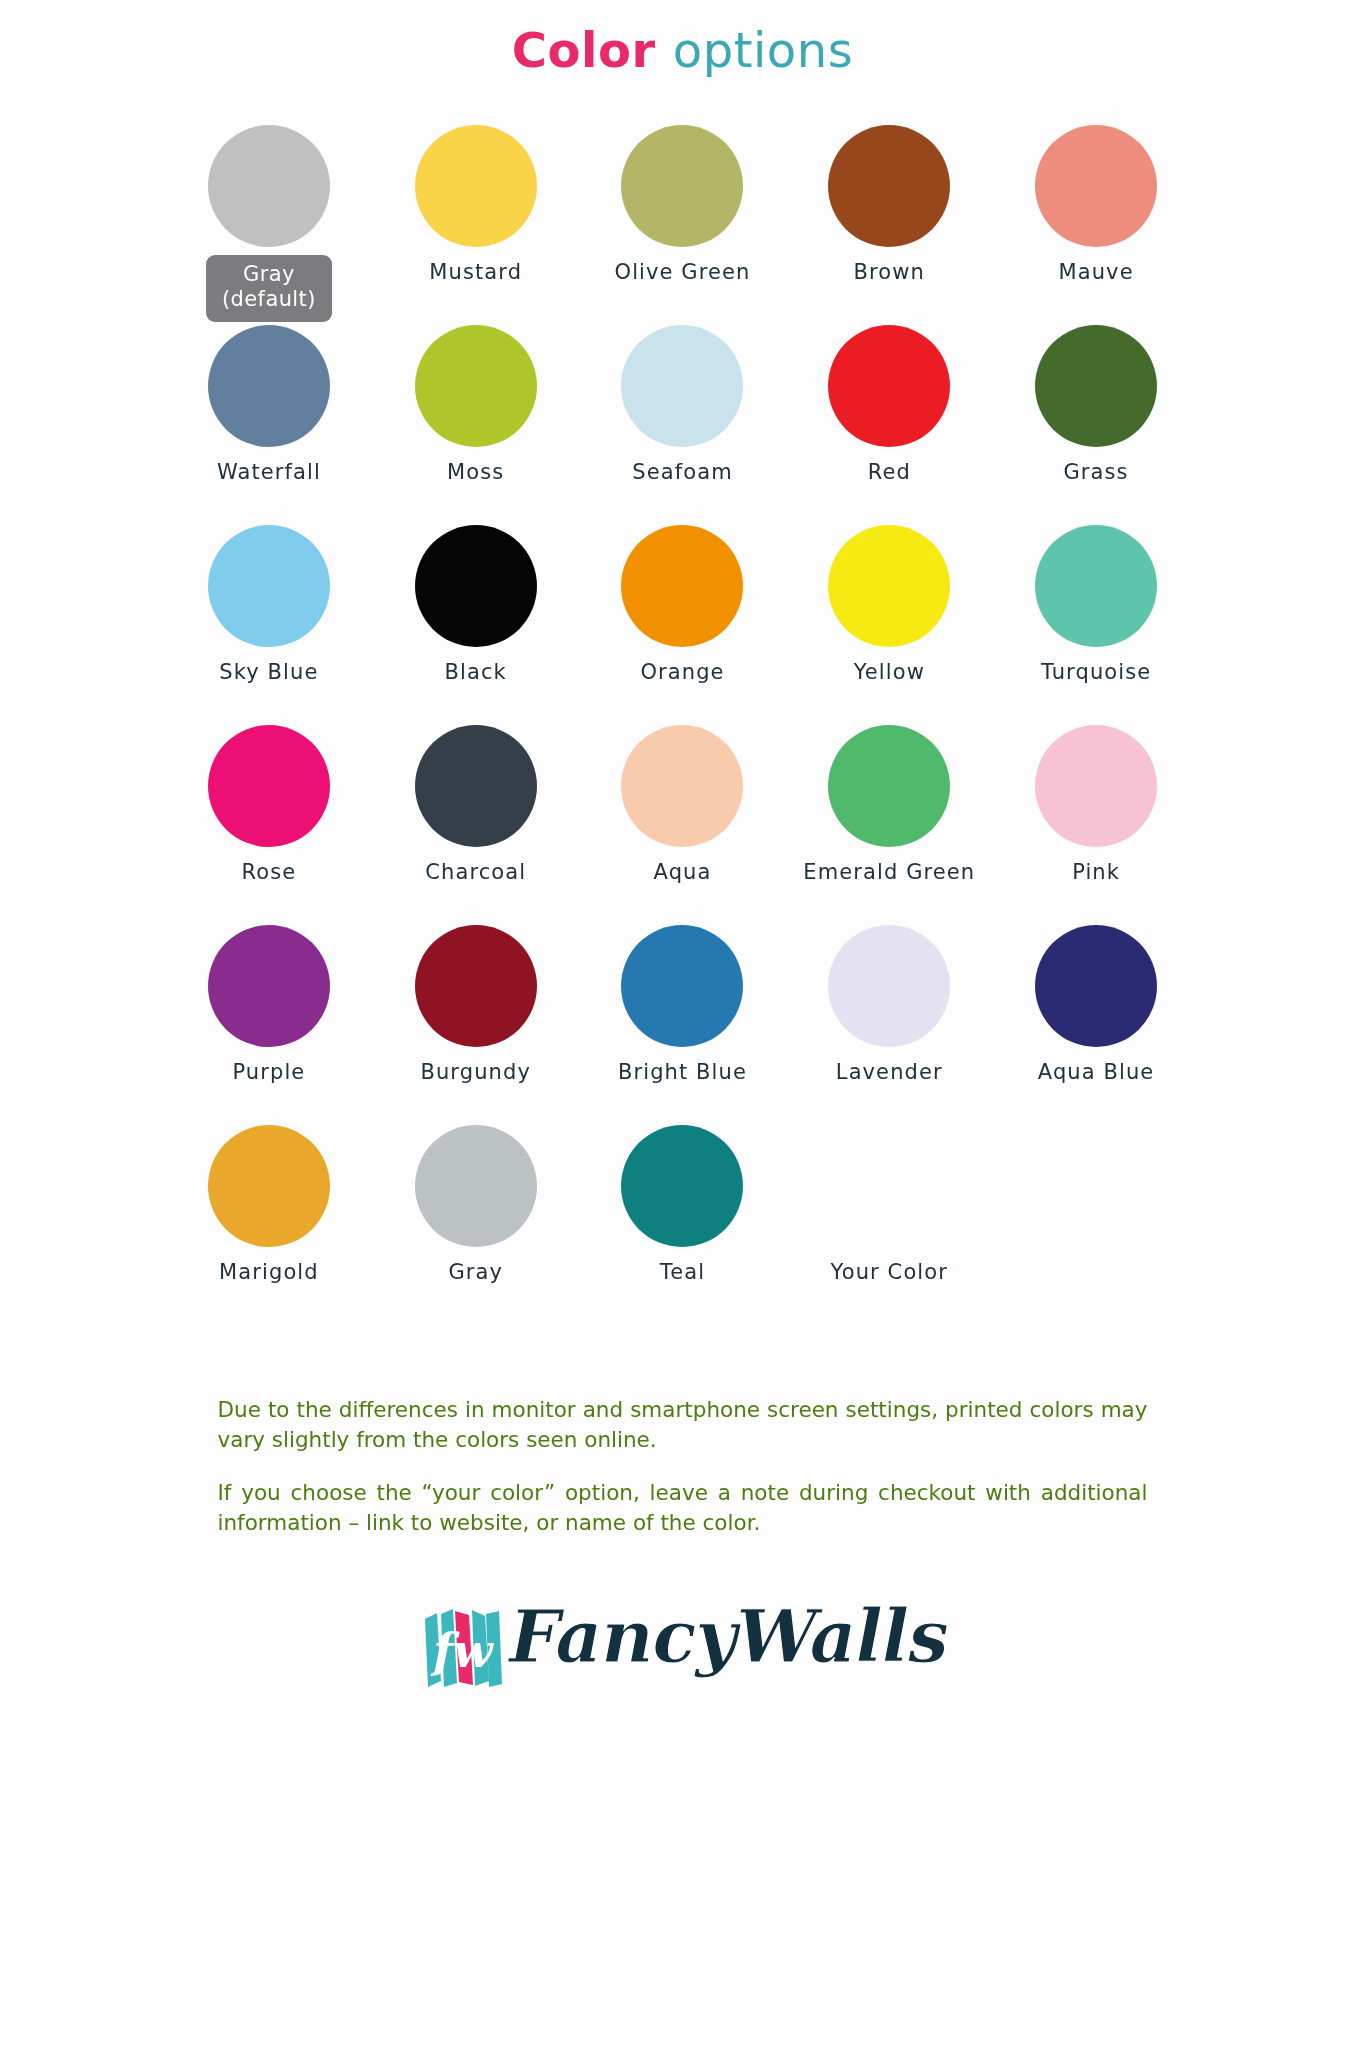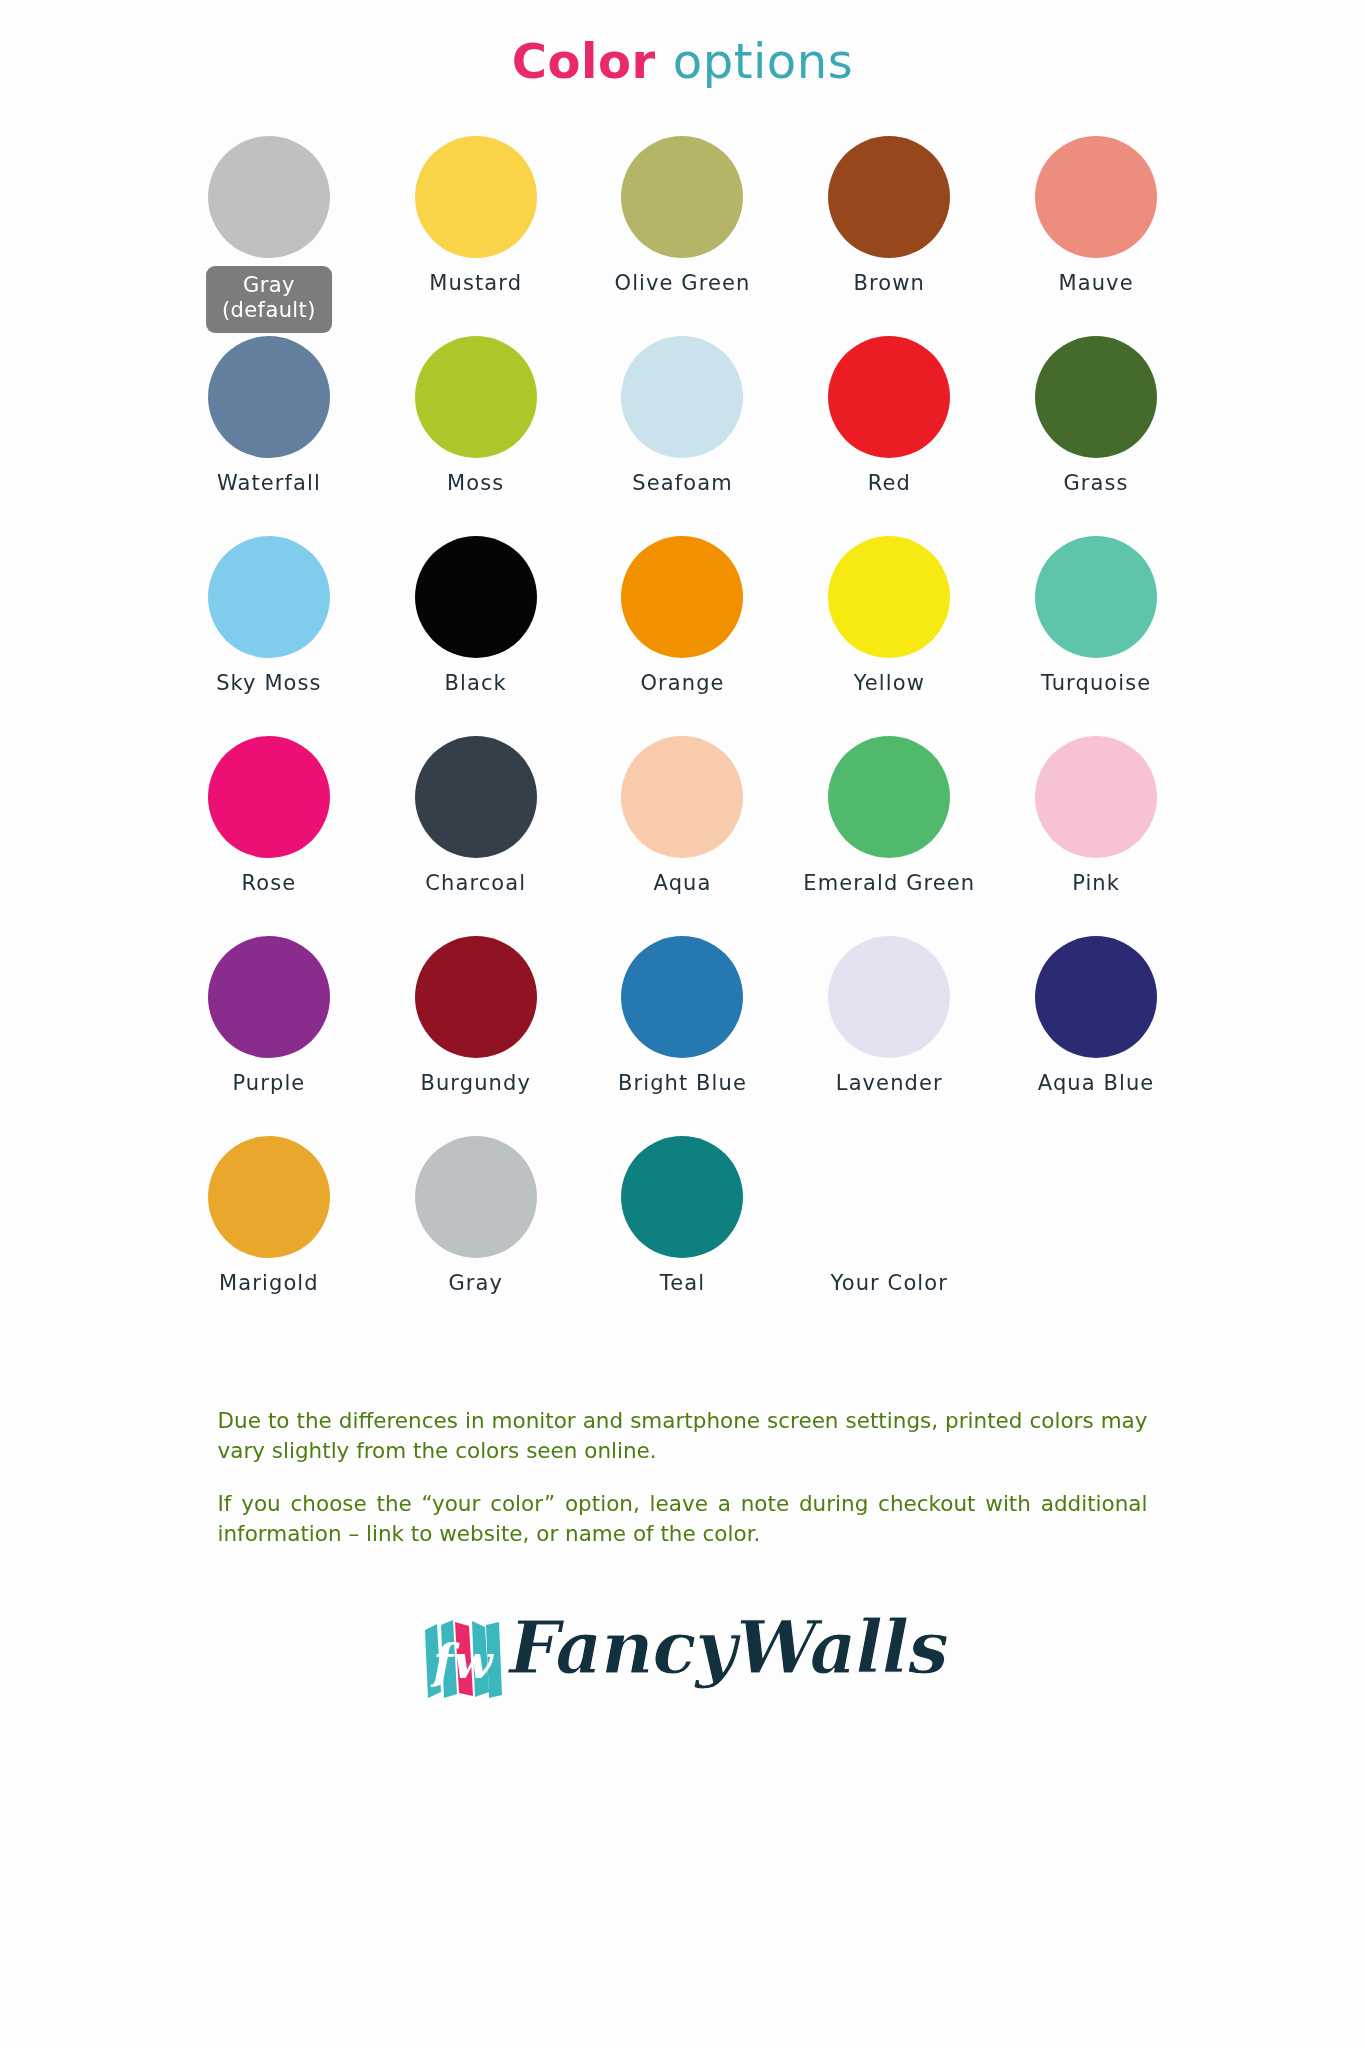--- a/index.html
+++ b/index.html
@@ -13,21 +13,21 @@
     height: 2048px;
     background: #ffffff;
     font-family: "Liberation Sans", sans-serif;
     position: relative;
     overflow: hidden;
   }
   .page {
     width: 1365px;
     height: 2048px;
     background: #fdfdfd;
-    padding: 11px;
+    padding: 0;
     position: relative;
     border-radius: 15px;
   }
 
   
   .title-wrap {
     text-align: center;
     padding-top: 24px;
   }
   .title {
@@ -189,21 +189,21 @@
       <div class="cell">
         <span class="dot" style="background: rgb(236, 28, 36);"></span>
         <div class="cell-label">Red</div>
       </div>
       <div class="cell">
         <span class="dot" style="background: rgb(69, 107, 44);"></span>
         <div class="cell-label">Grass</div>
       </div>
       <div class="cell">
         <span class="dot" style="background: rgb(127, 204, 237);"></span>
-        <div class="cell-label">Sky Moss</div>
+        <div class="cell-label">Sky Blue</div>
       </div>
       <div class="cell">
         <span class="dot" style="background: rgb(5, 5, 5);"></span>
         <div class="cell-label">Black</div>
       </div>
       <div class="cell">
         <span class="dot" style="background: rgb(242, 145, 0);"></span>
         <div class="cell-label">Orange</div>
       </div>
       <div class="cell">

